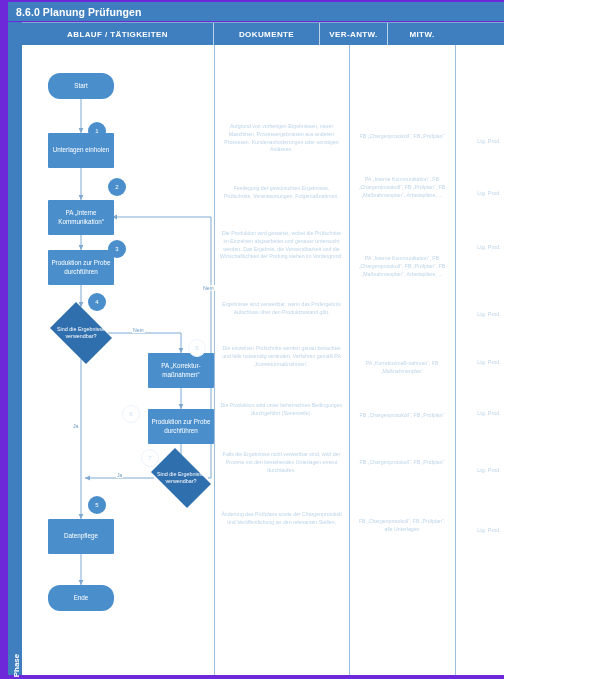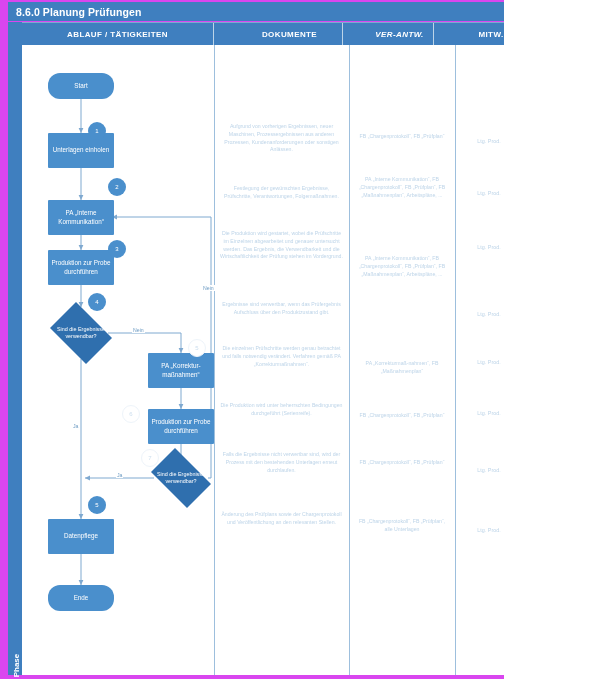--- a/index.html
+++ b/index.html
@@ -5,21 +5,21 @@
   * { box-sizing: border-box; }
   html, body {
     margin: 0; padding: 0;
     width: 600px; height: 679px;
     background: #ffffff;
     font-family: "Liberation Sans", sans-serif;
   }
   #page {
     position: relative;
     width: 504px; height: 679px;
-    background: #d946ef;
+    background: #6d28d9;
     overflow: hidden;
   }
 
   
   #title-bar {
     position: absolute;
     left: 8px; top: 2px;
     width: 584px; height: 19px;
     background: #3f7fbf;
     color: #ffffff;
@@ -60,38 +60,37 @@
     text-align: center;
   }
 
   
   #header-row {
     position: absolute;
     left: 22px; top: 23px;
     width: 569px; height: 22px;
     display: flex;
     background: #3f7fbf;
-    gap: 23px;
   }
   .hcell {
     color: #ffffff;
     font-size: 8px;
     font-weight: bold;
     letter-spacing: .4px;
     display: flex;
     align-items: center;
     justify-content: center;
     border-right: 1px solid #bcd4e8;
     text-align: center;
   }
   .hcell:last-child { border-right: none; }
   .c1 { width: 192px; }
   .c2 { width: 135px; }
   .c3 { width: 106px; }
-  .c4 { width: 68px; font-style: italic; }
+  .c4 { width: 68px; }
   .c5 { width: 68px; }
 
   
   #body-area {
     position: absolute;
     left: 22px; top: 45px;
     width: 569px; height: 630px;
     background: #ffffff;
   }
   .vline {

